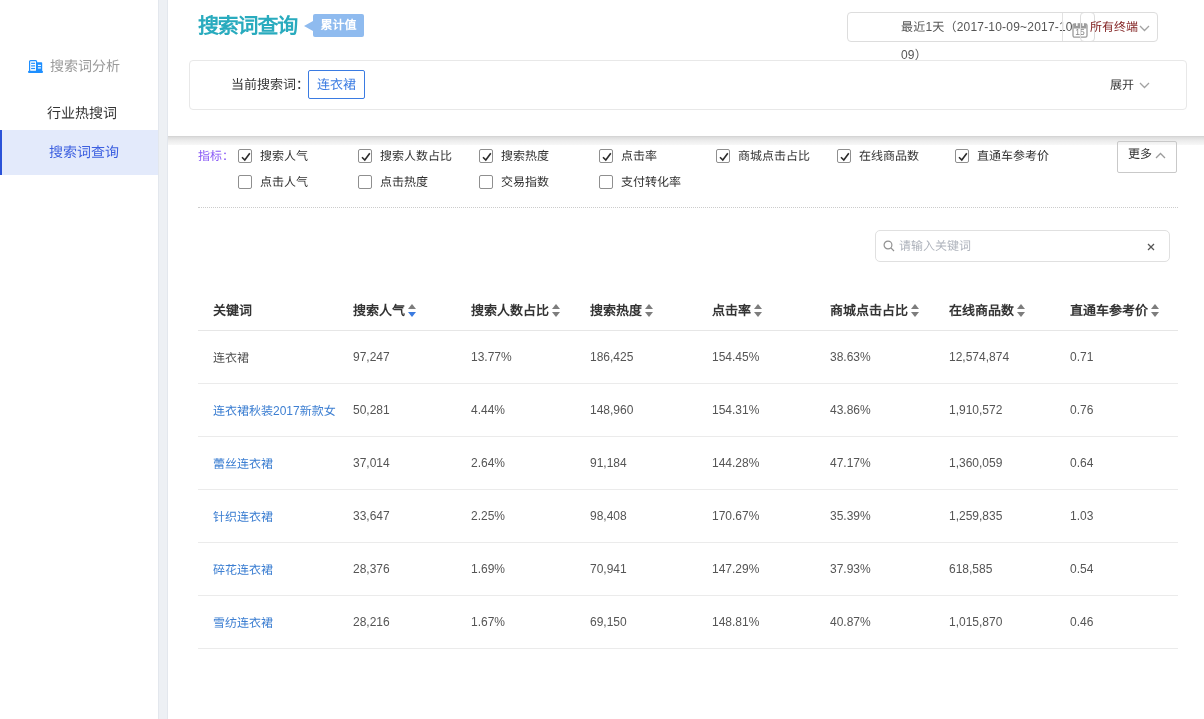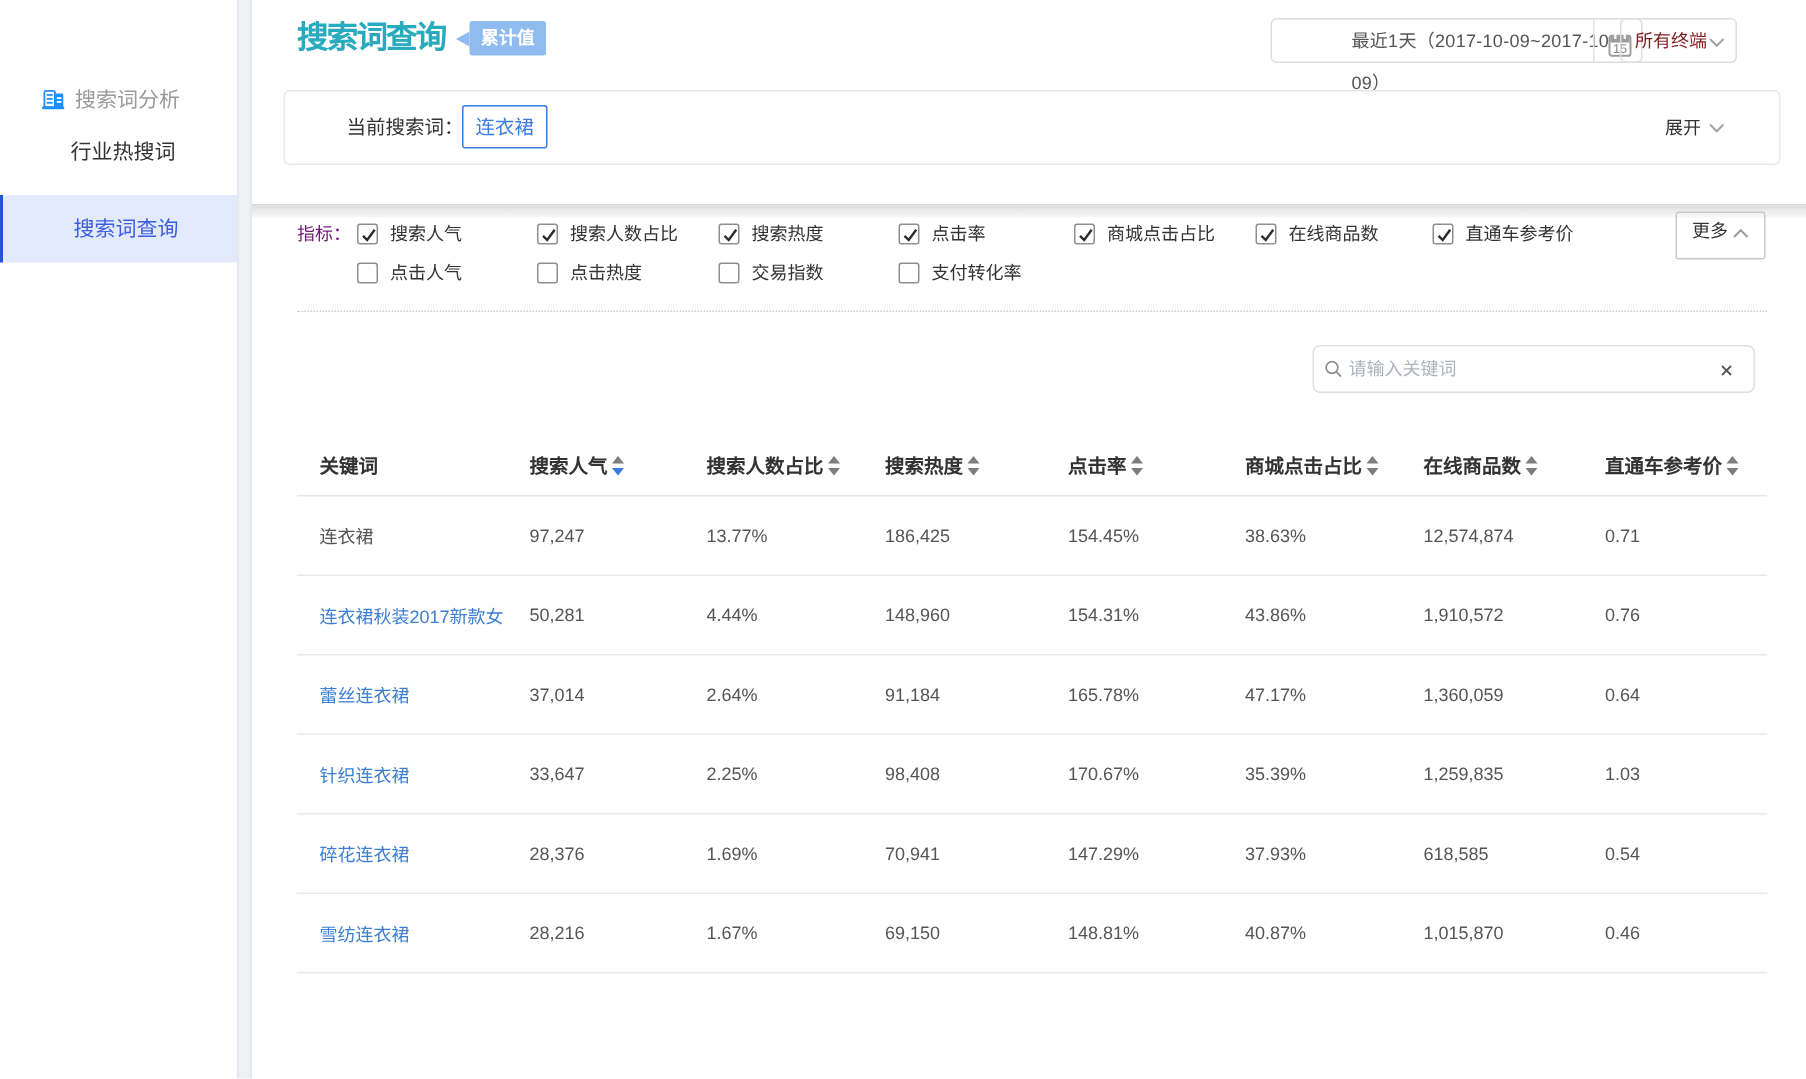--- a/index.html
+++ b/index.html
@@ -26,21 +26,21 @@
 .datebox .dsep{position:absolute;left:214px;top:0;width:1px;height:28px;background:#e2e2e2;}
 .datebox .cal{position:absolute;left:224px;top:8px;}
 .termbox{position:absolute;left:1080px;top:12px;width:78px;height:30px;border:1px solid #ddd;border-radius:4px;font-size:12px;color:#7f1d1d;}
 .termbox .ttxt{position:absolute;left:9px;line-height:28px;}
 svg.vchev{display:block;}
 .panel{position:absolute;left:189px;top:60px;width:998px;height:50px;border:1px solid #e8e8e8;border-radius:4px;background:#fff;}
 .panel .plabel{position:absolute;left:41px;top:0;line-height:48px;font-size:13px;color:#333;}
 .panel .pbtn{position:absolute;left:118px;top:9px;width:57px;height:29px;border:1px solid #3a7be2;border-radius:2px;color:#3a7be2;font-size:13px;text-align:center;line-height:27px;}
 .panel .expand{position:absolute;left:920px;top:0;line-height:48px;font-size:12px;color:#333;}
 
-.mlabel{position:absolute;left:198px;top:150px;font-size:12px;color:#701a75;line-height:13px;}
+.mlabel{position:absolute;left:198px;top:150px;font-size:12px;color:#8b5cf6;line-height:13px;}
 .cb{position:absolute;width:14px;height:14px;border:1px solid #8f8f8f;border-radius:2px;background:#fff;}
 .cb svg{position:absolute;left:1px;top:1px;}
 .clabel{position:absolute;font-size:12px;color:#333;line-height:13px;}
 .more{position:absolute;left:1117px;top:141px;width:60px;height:32px;border:1px solid #c9c9c9;border-radius:2px;font-size:12px;color:#333;line-height:24px;}
 .more span.mt{position:absolute;left:10px;}
 .dotline{position:absolute;left:198px;top:207px;width:980px;border-top:1px dotted #ccc;}
 
 .search{position:absolute;left:875px;top:230px;width:295px;height:32px;border:1px solid #e0e0e0;border-radius:5px;background:#fff;}
 .search .ph{position:absolute;left:23px;top:0;line-height:30px;font-size:12px;color:#aeb3bc;}
 .search .mag{position:absolute;left:7px;top:9px;}
@@ -65,21 +65,21 @@
       <rect x="3.1" y="2.7" width="4" height="1.2" fill="#1e8fff"></rect>
       <rect x="3.1" y="5.3" width="4" height="1.2" fill="#1e8fff"></rect>
       <rect x="3.1" y="7.9" width="4" height="1.2" fill="#1e8fff"></rect>
       <rect x="8.6" y="2.3" width="5.6" height="9.2" rx="0.8" fill="#1e8fff"></rect>
       <rect x="9.9" y="4.8" width="3" height="1.2" fill="#fff"></rect>
       <rect x="9.9" y="7.3" width="3" height="1.2" fill="#fff"></rect>
       <rect x="0" y="10.8" width="15" height="2.2" rx="1.1" fill="#1e8fff"></rect>
     </svg>
     <span class="txt" style="left:50px;">搜索词分析</span>
     </div>
-  <div class="sitem" style="top:80px;text-align:right;">
+  <div class="sitem" style="top:92px;text-align:right;">
       <span class="txt">行业热搜词</span>
     </div>
   <div class="sitem active" style="top:130px;">
       <span class="txt">搜索词查询</span>
     </div>
 </div>
 <div class="topsec"></div>
 <div class="band"></div>
 <div class="botsec"></div>
 <div class="scrollstrip"></div>
@@ -174,21 +174,21 @@
         <td>154.31%</td>
         <td>43.86%</td>
         <td>1,910,572</td>
         <td>0.76</td>
       </tr>
   <tr>
         <td><a>蕾丝连衣裙</a></td>
         <td>37,014</td>
         <td>2.64%</td>
         <td>91,184</td>
-        <td>165.78%</td>
+        <td>144.28%</td>
         <td>47.17%</td>
         <td>1,360,059</td>
         <td>0.64</td>
       </tr>
   <tr>
         <td><a>针织连衣裙</a></td>
         <td>33,647</td>
         <td>2.25%</td>
         <td>98,408</td>
         <td>170.67%</td>

